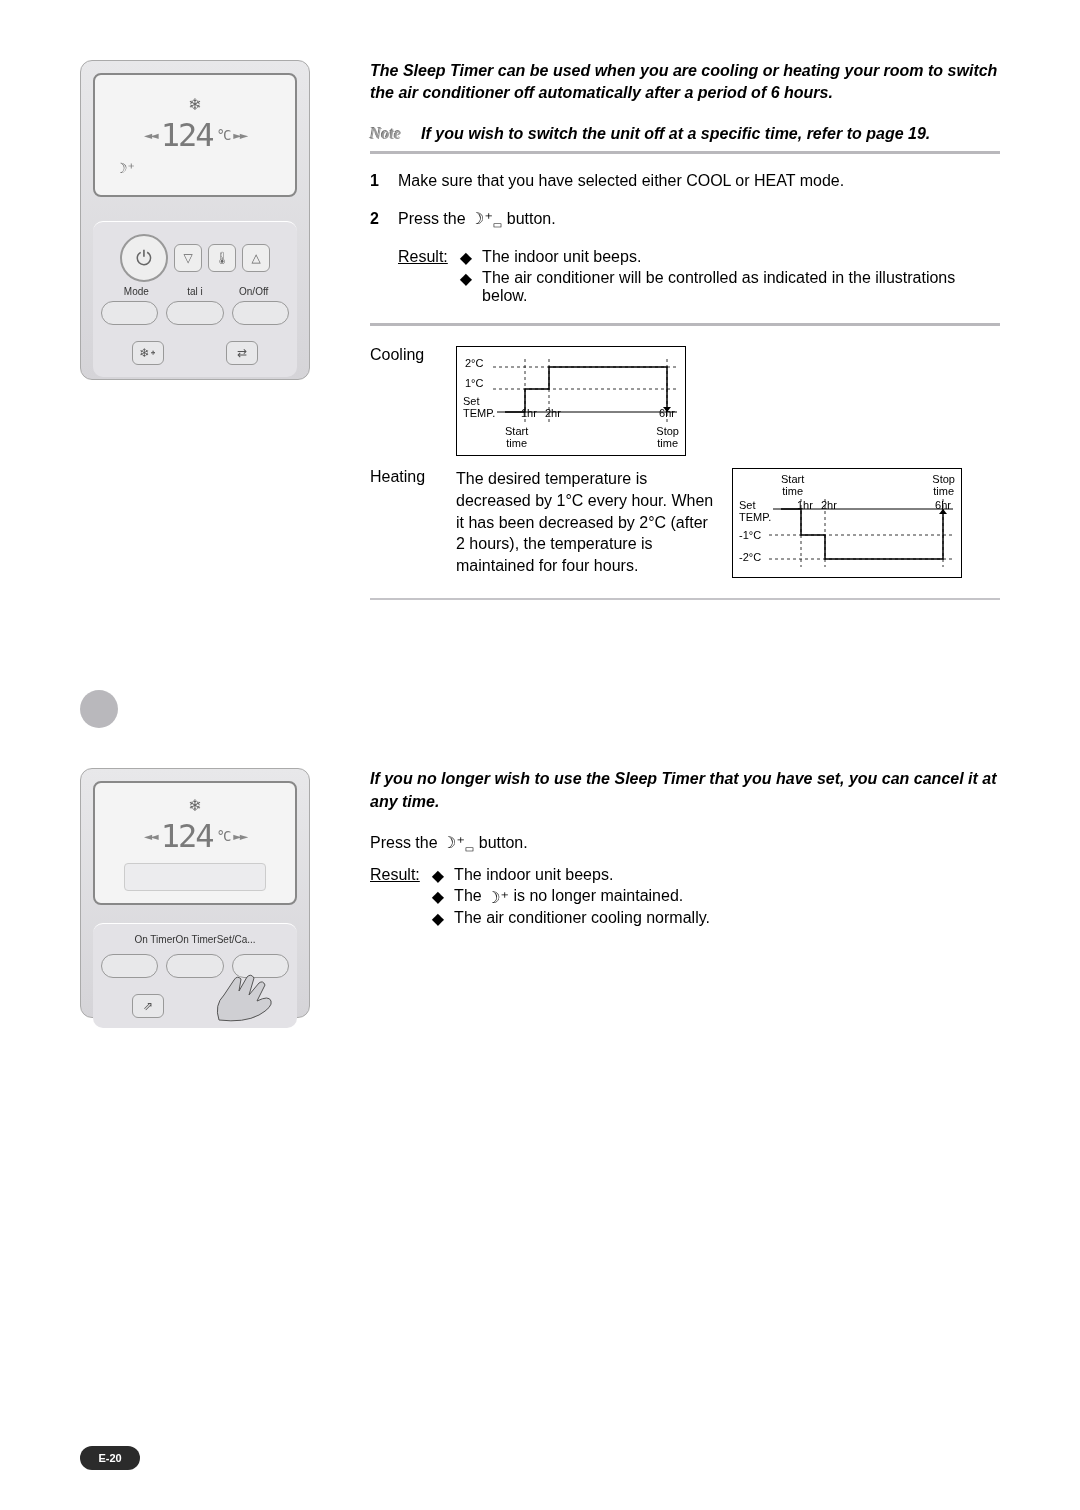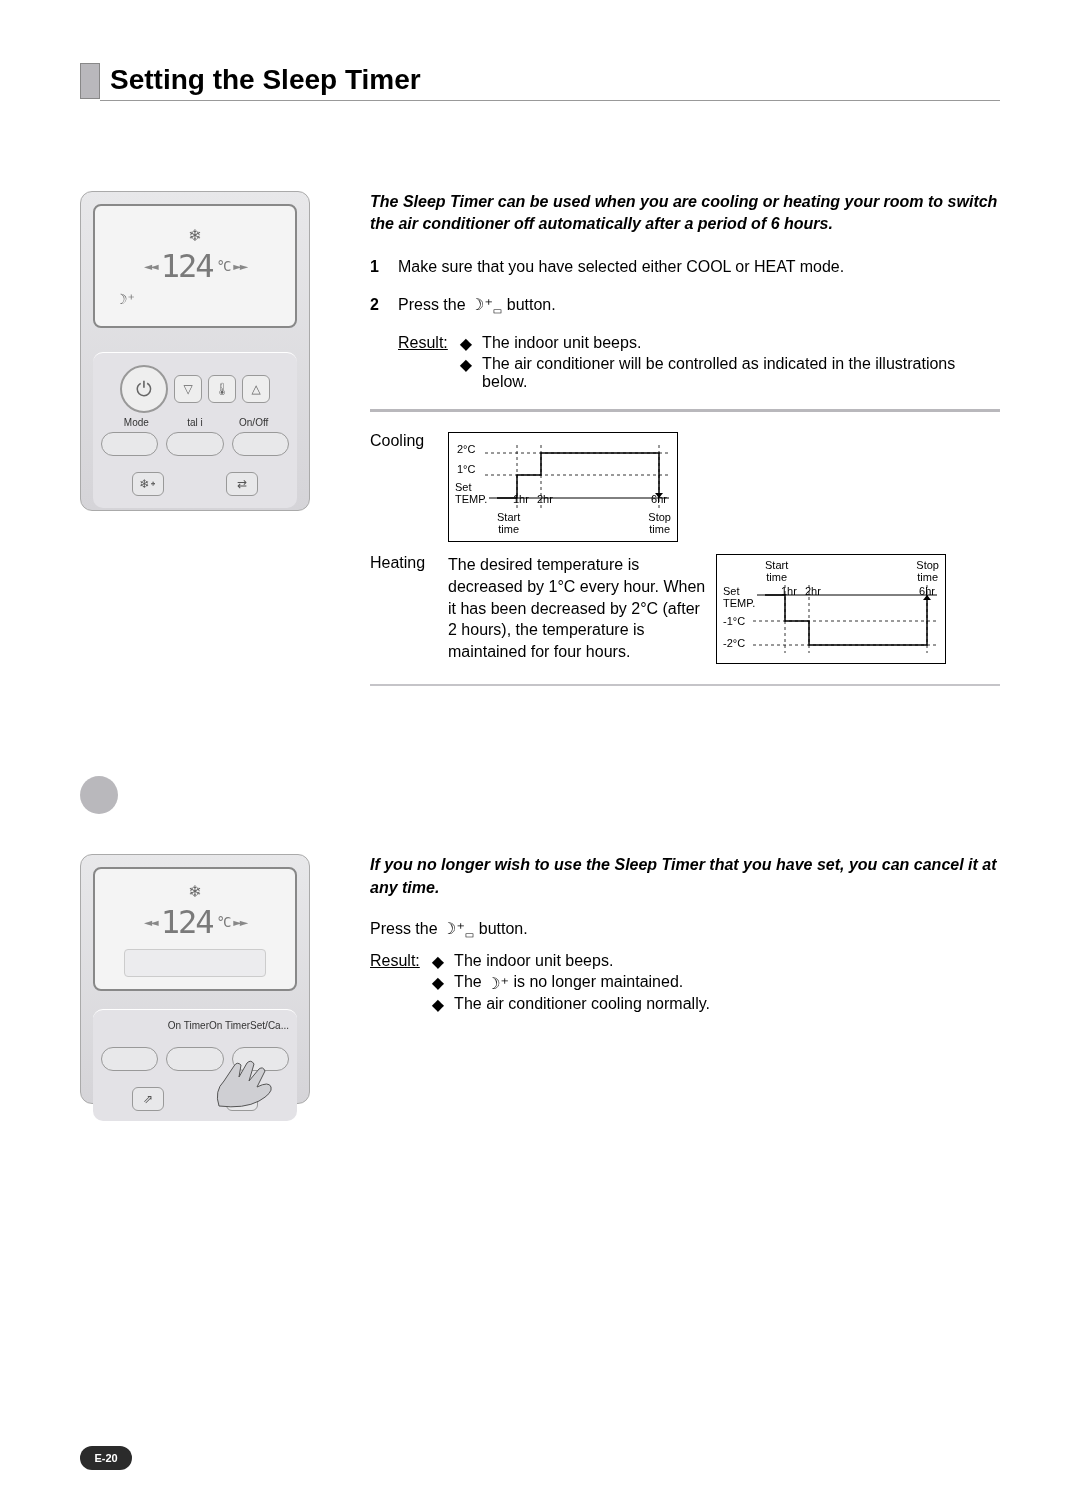--- a/index.html
+++ b/index.html
@@ -35,21 +35,21 @@
   .step{display:flex;gap:14px;margin-bottom:16px;line-height:1.4}
   .step-num{font-weight:bold;width:14px}
   .step-body{flex:1}
   .inline-ico{display:inline-block;vertical-align:middle;font-size:16px}
   .result-block{margin-left:28px;display:flex;gap:12px;margin-top:8px}
   .result-label{text-decoration:underline}
   .bullets{flex:1}
   .bullets .b{display:flex;gap:10px;margin-bottom:2px}
   .hr{border:none;border-top:3px solid #b9b8bc;margin:12px 0 20px}
   .hr-thin{border:none;border-top:2px solid #c5c4c8;margin:20px 0}
-  .mode-row{display:flex;gap:8px;margin-bottom:12px}
+  .mode-row{display:flex;gap:16px;margin-bottom:12px}
   .mode-label{width:70px}
   .mode-text{width:260px;line-height:1.35}
   .graph{width:230px;height:110px;border:1px solid #000;font-size:11px;position:relative;box-sizing:border-box;padding:6px 4px}
   .graph .y2{position:absolute;left:8px;top:10px}
   .graph .y1{position:absolute;left:8px;top:30px}
   .graph .set{position:absolute;left:6px;top:48px}
   .graph .temp{position:absolute;left:6px;top:60px}
   .graph .x1{position:absolute;left:64px;top:60px}
   .graph .x2{position:absolute;left:88px;top:60px}
   .graph .x6{position:absolute;right:10px;top:60px}
@@ -64,36 +64,30 @@
   .graph-h .set{top:30px}
   .graph-h .temp{top:42px}
   .graph-h .yn1{position:absolute;left:6px;top:60px}
   .graph-h .yn2{position:absolute;left:6px;top:82px}
   .cancel-title{display:flex;align-items:center;gap:8px;margin-top:70px;margin-bottom:40px}
   .bullet-circle{width:38px;height:38px;border-radius:50%;background:#b9b8bc}
   .cancel-title h2{margin:0;font-size:28px;font-weight:bold}
   .cancel-section{display:flex;gap:30px}
   .remote2{width:230px;height:250px;background:linear-gradient(#e8e8ea,#d5d4d8);border:1px solid #aaa;border-radius:12px;position:relative;box-sizing:border-box;padding:12px}
   .btn-area2{margin-top:18px;background:#e3e2e6;border-radius:10px;padding:10px 8px;border-top:1px solid #fff}
-  .labels-row2{display:flex;justify-content:flex-end;font-size:10px;color:#333;margin-bottom:16px}
+  .labels-row2{display:flex;justify-content:center;font-size:10px;color:#333;margin-bottom:9px}
   .row-press{margin-bottom:12px}
   .hand{position:absolute;right:30px;bottom:-8px;width:70px;height:60px}
-  .page-num{position:absolute;left:80px;bottom:40px;width:52px;height:24px;background:#2b2b2b;color:#fff;border-radius:12px;display:flex;align-items:center;justify-content:center;font-size:11px;font-weight:bold}
+  .page-num{position:absolute;left:80px;bottom:40px;width:60px;height:24px;background:#2b2b2b;color:#fff;border-radius:12px;display:flex;align-items:center;justify-content:center;font-size:11px;font-weight:bold}
   .blank-bar{background:#ececee;border:1px solid #ccc;border-radius:4px;height:26px;width:140px;margin-top:6px}
 </style>
 </head>
 <body>
 
 <div class="page">
-  <div class="title-bar">
-    <div class="title-tab"></div>
-    <div class="title-box">
-      <h1>Setting the Sleep Timer</h1>
-    </div>
-  </div>
 
   <div class="content">
     <div class="remote-col">
       <div class="remote">
         <div class="remote-screen">
           <span class="snow">❄</span>
           <div class="seg">
             <span class="arrows">◄◄</span>
             <span>124</span>
             <sup style="font-size:14px">°C</sup>
@@ -121,20 +115,24 @@
           <div class="row3">
             <div class="sq-btn">❄᛭</div>
             <div class="sq-btn">⇄</div>
           </div>
         </div>
       </div>
     </div>
 
     <div class="text-col">
       <p class="intro">The Sleep Timer can be used when you are cooling or heating your room to switch the air conditioner off automatically after a period of 6 hours.</p>
+      <div class="note-row">
+        <span class="note-label">Note</span>
+        <span class="note-text">If you wish to switch the unit off at a specific time, refer to page 19.</span>
+      </div>
       <div class="steps">
         <div class="step">
           <span class="step-num">1</span>
           <span class="step-body">Make sure that you have selected either COOL or HEAT mode.</span>
         </div>
         <div class="step">
           <span class="step-num">2</span>
           <span class="step-body">
             <span>Press the </span>
             <span class="inline-ico">☽⁺<sub style="font-size:10px">▭</sub></span>

